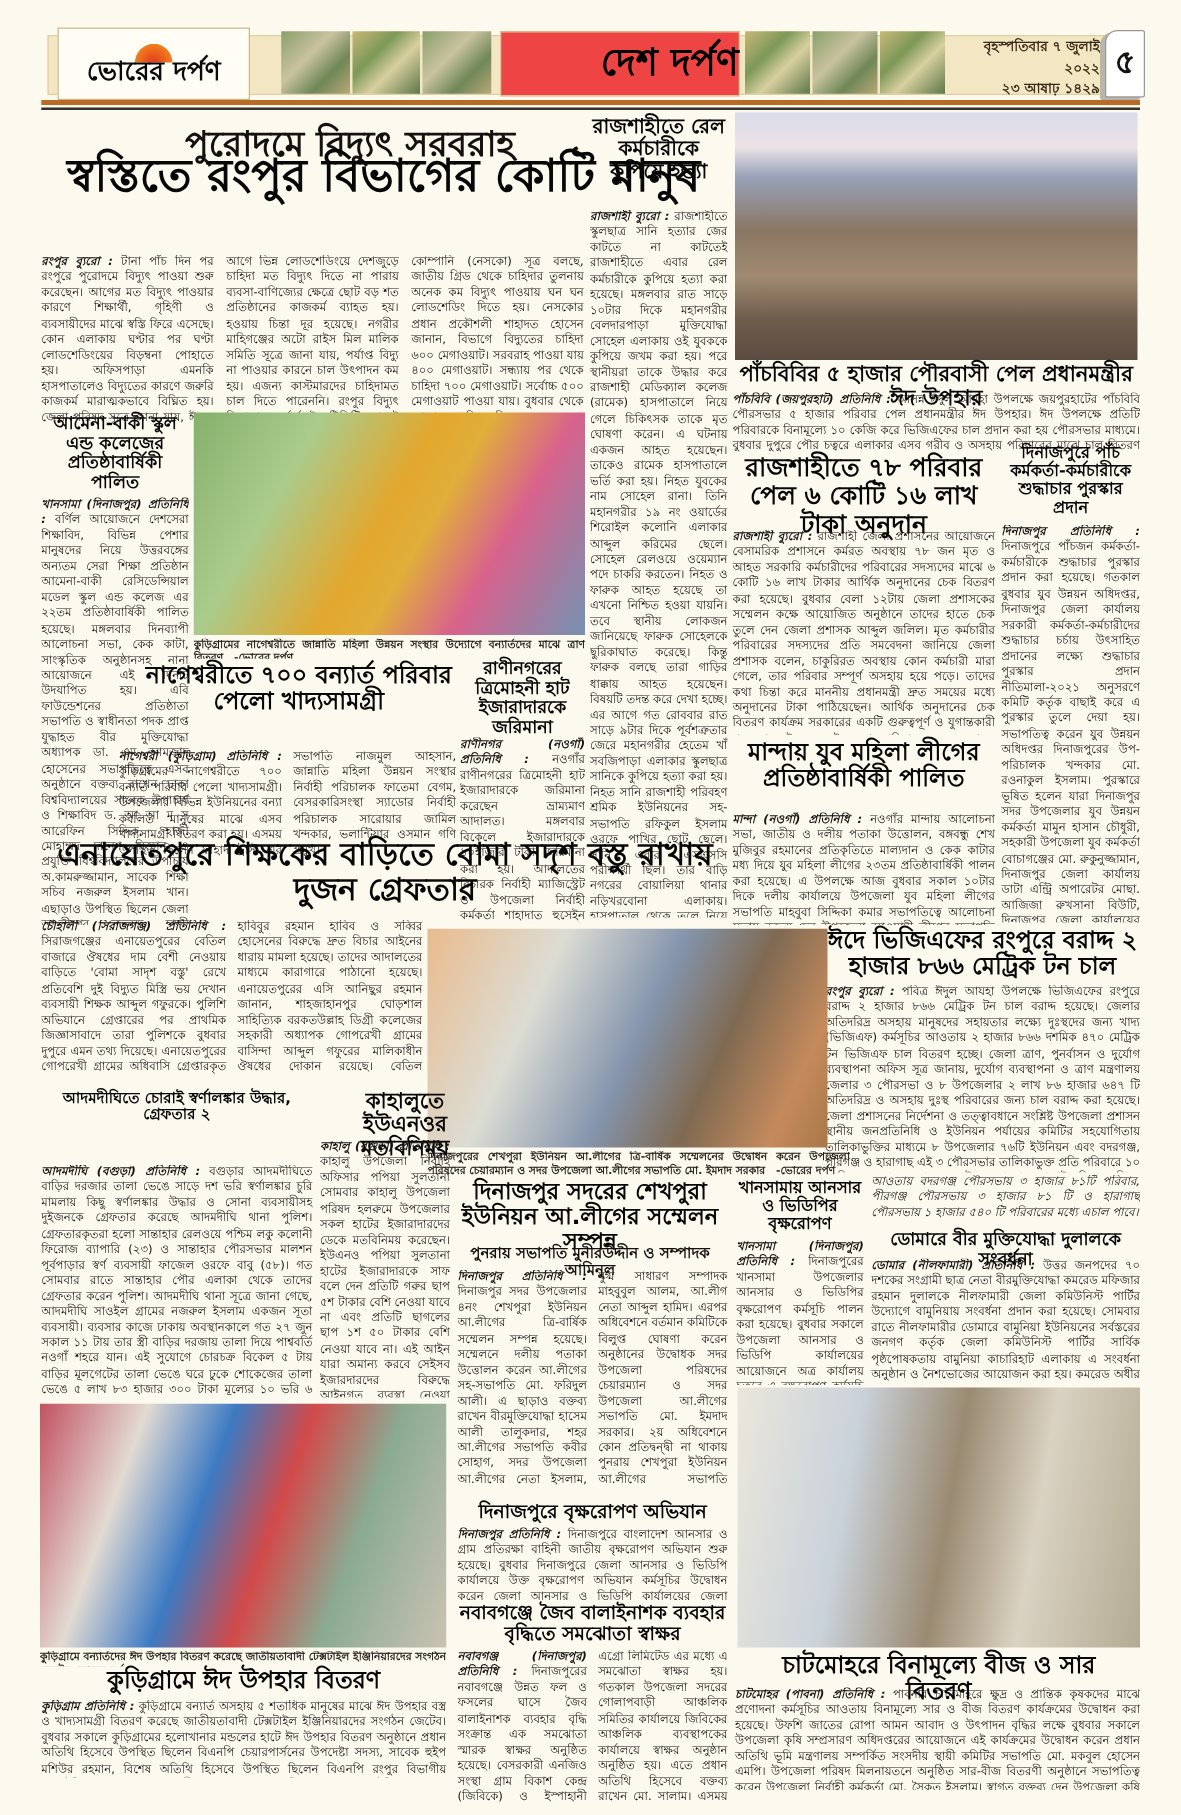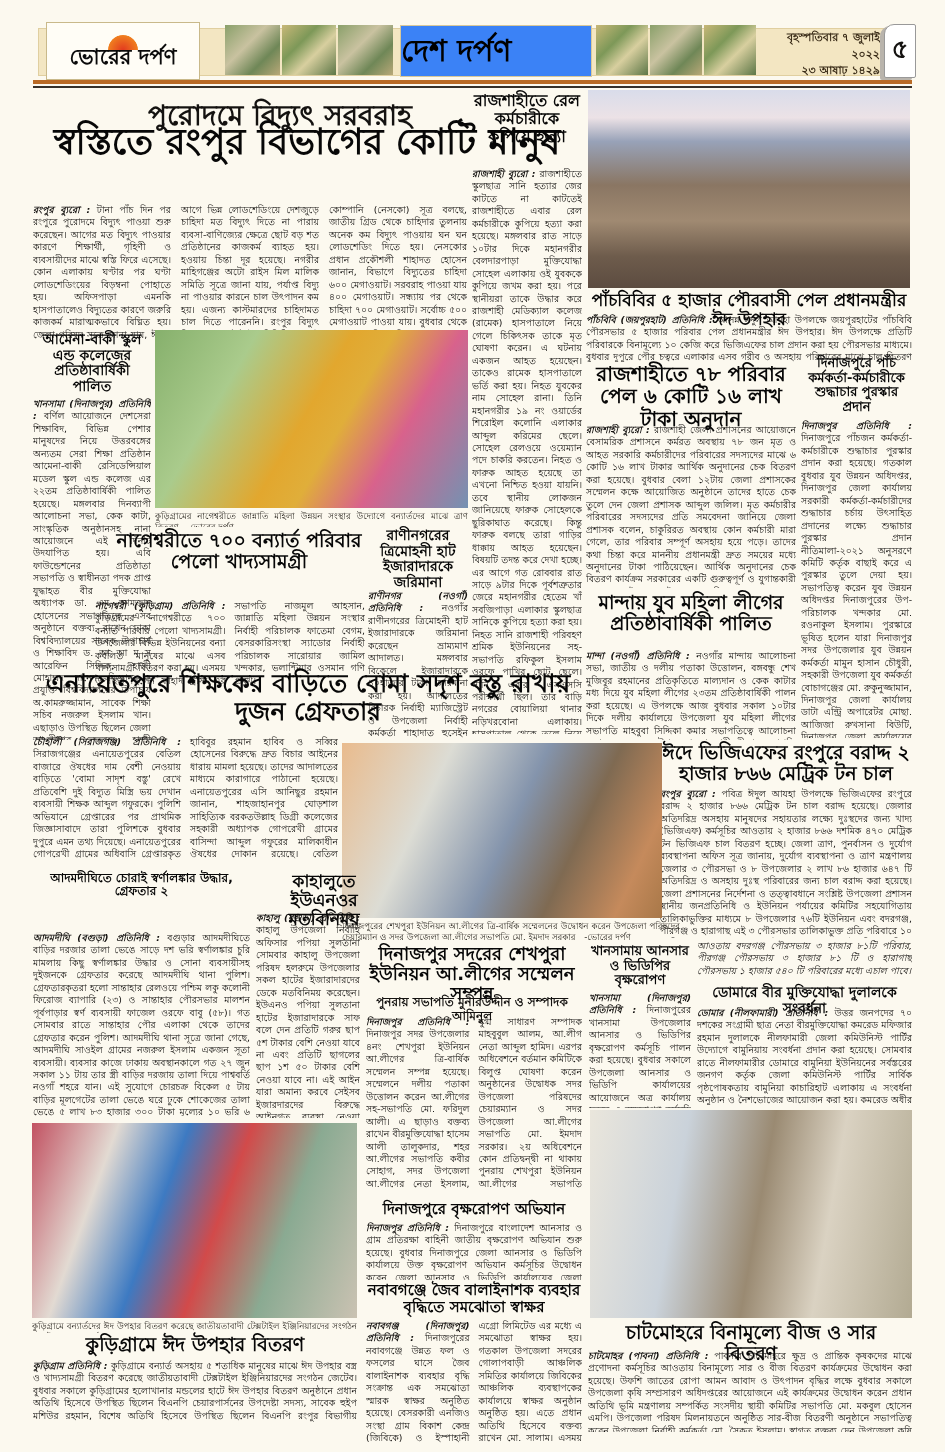--- a/index.html
+++ b/index.html
@@ -12,38 +12,38 @@
   
   .mast-band{left:38px;top:28px;width:874px;height:46px;background:#f3e6c2;border:1px solid #e0cfa0;}
   .logo-box{left:46px;top:22px;width:152px;height:56px;background:#fffdf6;border:1px solid #c9b98a;
     display:flex;flex-direction:column;align-items:center;justify-content:center;}
   .logo-sun{width:30px;height:15px;border-radius:15px 15px 0 0;
     background:radial-gradient(circle at 50% 100%, #e23a1f 0%, #f07f1f 70%, #f3e6c2 72%);
     margin-bottom:-3px;}
   .logo-text{font-weight:bold;font-size:21px;letter-spacing:0;color:#0a0a0a;line-height:1;}
   .strip{top:25px;height:50px;display:flex;gap:2px;}
   .strip .ph{height:100%;flex:1;}
-  .title-box{left:400px;top:25px;width:190px;height:50px;background:#3b82f6;border:1px solid #d8c89a;
-    display:flex;align-items:center;justify-content:flex-start;}
+  .title-box{left:400px;top:25px;width:190px;height:50px;background:#ef4444;border:1px solid #d8c89a;
+    display:flex;align-items:center;justify-content:flex-end;}
   .title-text{font-weight:bold;font-size:30px;line-height:1;color:#000;}
   .date-box{left:762px;top:30px;width:118px;text-align:right;font-size:11px;font-weight:bold;color:#3a2c18;line-height:1.5;}
   .pageno-box{left:884px;top:24px;width:30px;height:52px;background:#fff;border:1px solid #999;
     border-radius:10px 2px 2px 2px;box-shadow:-4px 2px 0 #b9b4ac;
     display:flex;align-items:center;justify-content:center;font-size:26px;font-weight:bold;}
   .rule-orange{left:33px;top:80px;width:879px;height:4px;background:#b96a25;}
   .rule-dark{left:33px;top:86px;width:879px;height:2px;background:#35302a;}
   
   .kicker{font-weight:bold;text-align:center;}
   .hl{font-weight:bold;text-align:center;line-height:1.12;color:#070707;}
   .sub{font-weight:bold;text-align:center;line-height:1.15;}
   .body{font-size:9.3px;line-height:1.34;text-align:justify;overflow:hidden;}
   .body .by{font-weight:bold;font-style:italic;}
   .c2{column-count:2;column-gap:9px;}
   .c3{column-count:3;column-gap:10px;margin-top:21px;}
-  .cap{font-size:8.6px;line-height:1.25;text-align:justify;font-weight:normal;color:#26221c;overflow:hidden;}
+  .cap{font-size:8.6px;line-height:1.25;text-align:justify;font-weight:bold;color:#26221c;overflow:hidden;}
   .ph{background:#b9b2a4;}
   
   .ph-head1{background:linear-gradient(135deg,#8aa06a,#c9c2a0 40%,#6f8757 70%,#b8a878);}
   .ph-head2{background:linear-gradient(135deg,#c8b878,#7d9858 35%,#d8cf9f 60%,#5d7747);}
   .ph-tr{background:linear-gradient(180deg,#d9dcea 0%,#ece2e6 14%,#98a2b8 26%,#8a7663 48%,#a08a72 66%,#6e5c4c 84%,#5c4c40 100%);}
   .ph-flood{background:linear-gradient(120deg,#86b06c 0%,#aacb8c 25%,#e2a72e 48%,#e0ae3a 58%,#d8628c 74%,#7492b2 100%);}
   .ph-podium{background:linear-gradient(115deg,#e9bb8d 0%,#dcdcd4 28%,#8494ac 52%,#7f6a52 70%,#c58a5c 88%,#a87848 100%);}
   .ph-crowd{background:linear-gradient(110deg,#c25262 0%,#e2dad2 22%,#3d7ac2 40%,#d24a4a 56%,#8aaa92 74%,#cac2b2 100%);}
   .ph-indoor{background:linear-gradient(100deg,#eae6dc 0%,#cad2da 28%,#9a8a72 52%,#dad2c2 72%,#b2aa92 100%);}
 </style>

